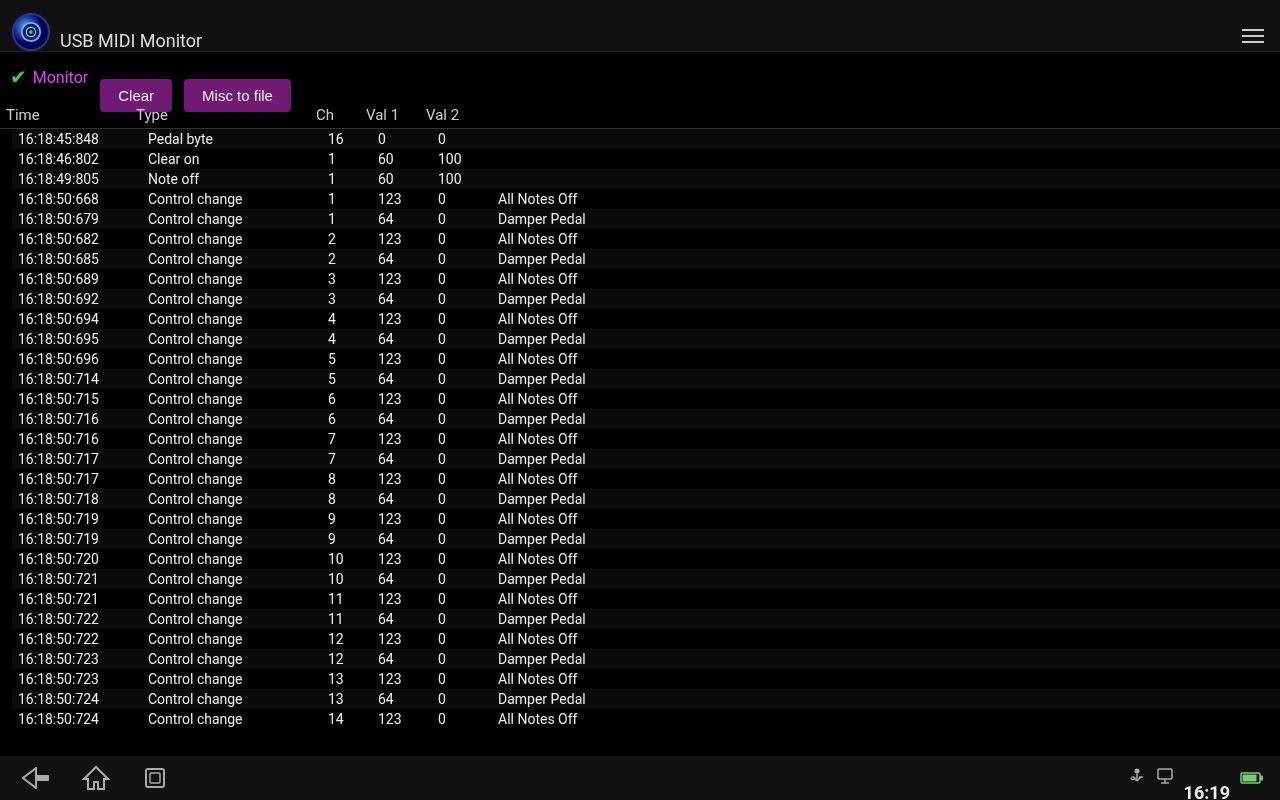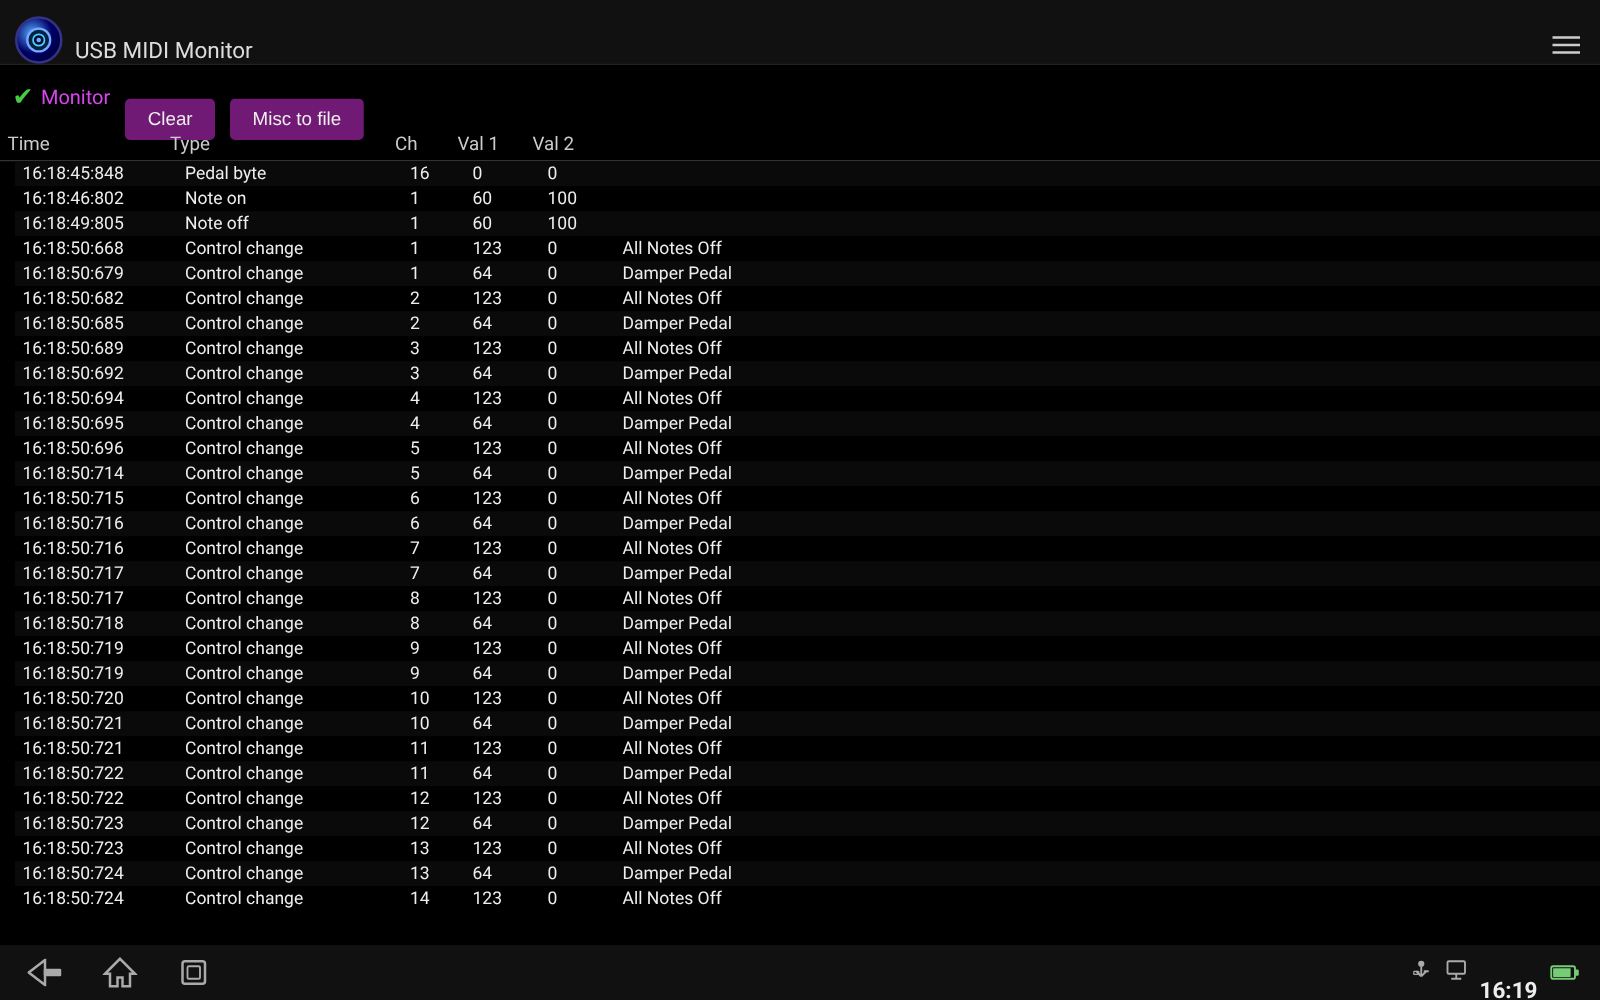--- a/index.html
+++ b/index.html
@@ -207,21 +207,21 @@
     <div class="table-row">
       <span>16:18:45:848</span>
       <span>Pedal byte</span>
       <span>16</span>
       <span>0</span>
       <span>0</span>
       <span></span>
     </div>
     <div class="table-row">
       <span>16:18:46:802</span>
-      <span>Note on</span>
+      <span>Clear on</span>
       <span>1</span>
       <span>60</span>
       <span>100</span>
       <span></span>
     </div>
     <div class="table-row">
       <span>16:18:49:805</span>
       <span>Note off</span>
       <span>1</span>
       <span>60</span>

